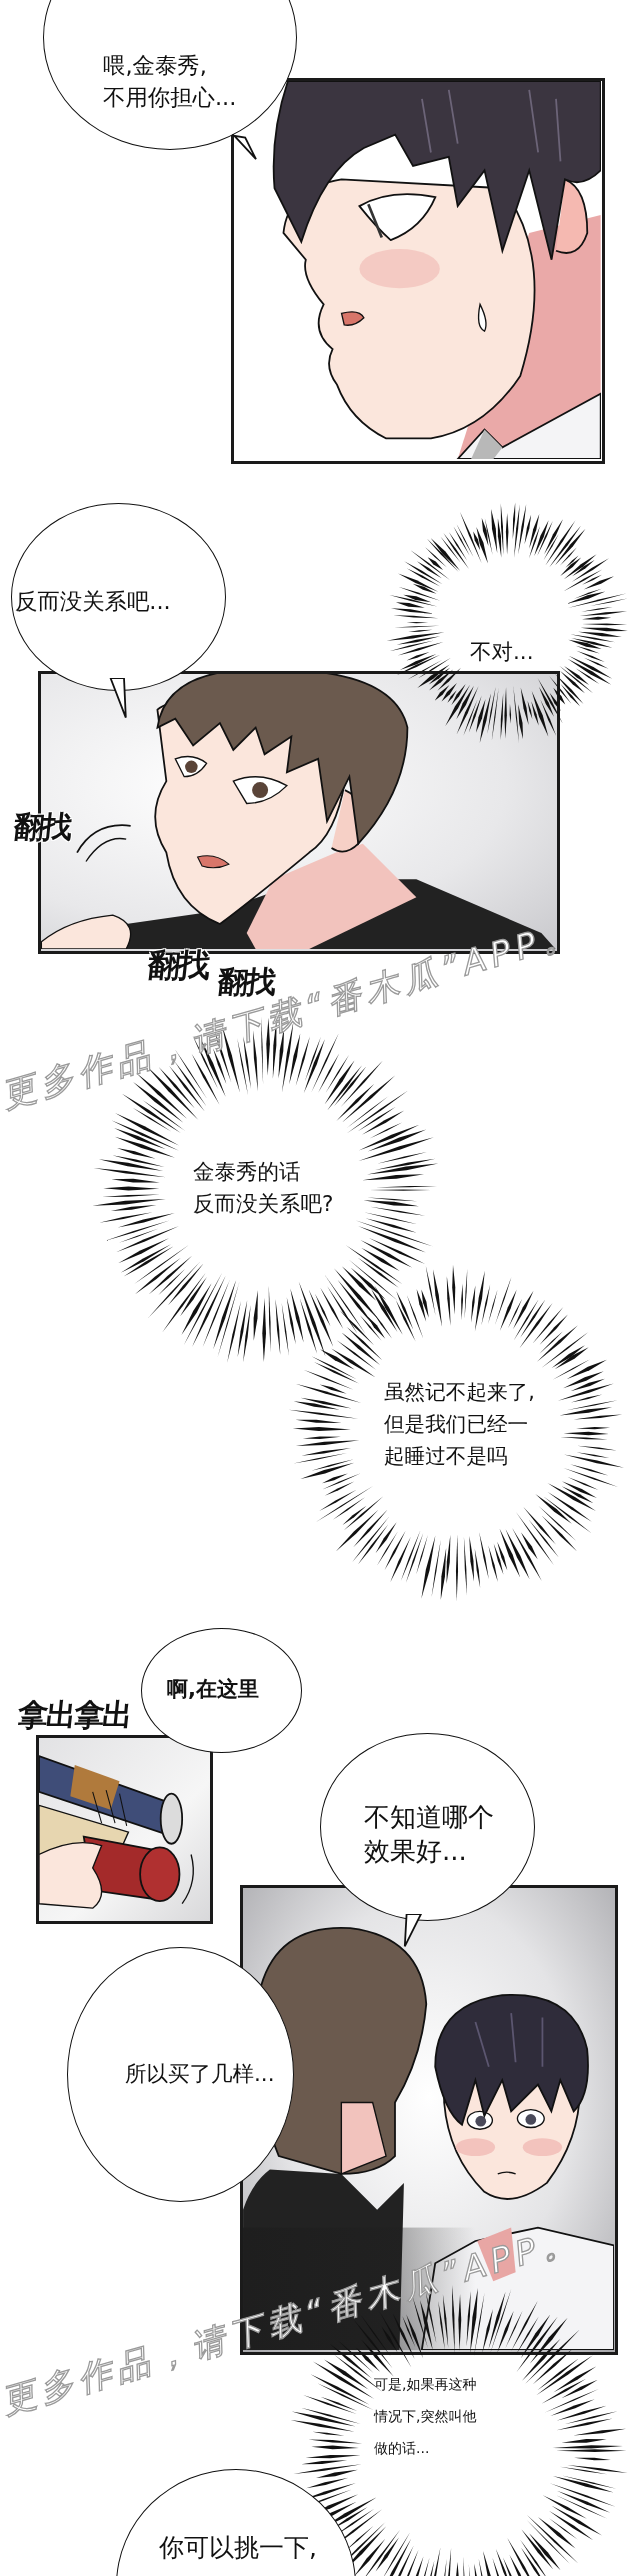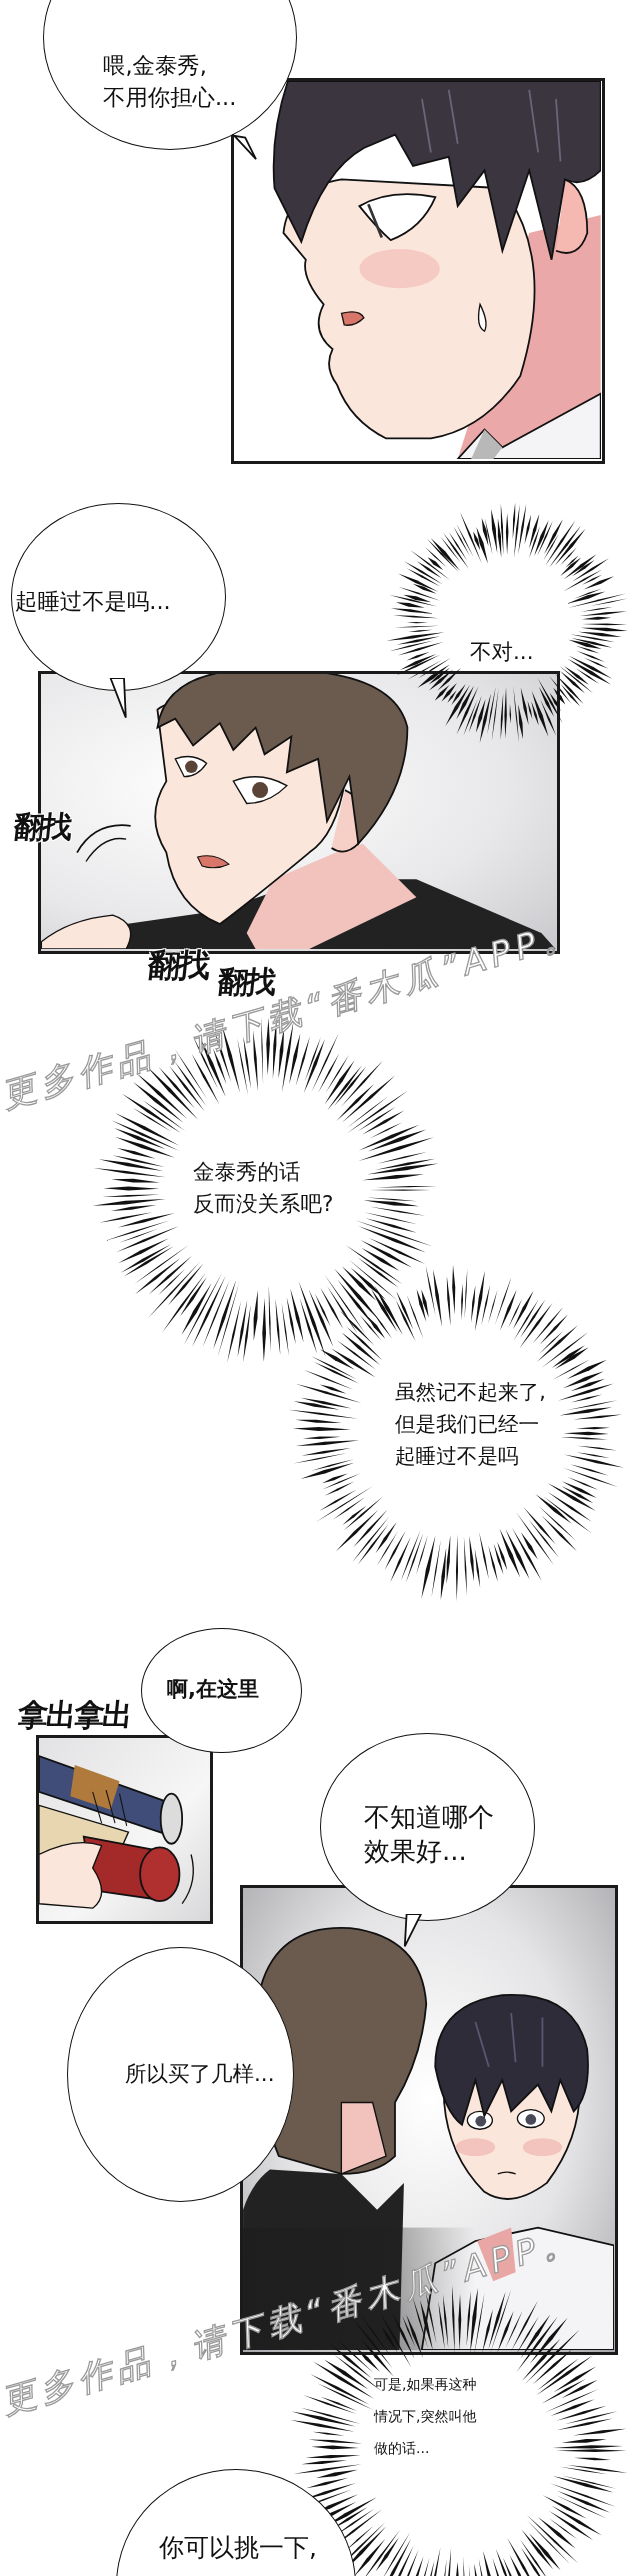--- a/index.html
+++ b/index.html
@@ -203,21 +203,21 @@
 
     <path d="M40 200 Q60 165 100 170" stroke="#111" stroke-width="2" fill="none"></path>
     <path d="M50 210 Q70 180 95 185" stroke="#111" stroke-width="1.5" fill="none"></path>
   </svg>
 </div>
 
 <div class="bubble" style="left:10.7px; top:503px; width:215px; height:188px;"></div>
 <svg class="tail" style="left:106px; top:678px; width:27px; height:45px; z-index:6;" width="27" height="45" viewBox="0 0 30 50">
   <path d="M5 0 L22 44 L20 0 Z" fill="#fff" stroke="#111" stroke-width="2"></path>
 </svg>
-<div class="bubble-text" style="left:15px; top:586px; font-size:22.4px;">起睡过不是吗...</div>
+<div class="bubble-text" style="left:15px; top:586px; font-size:22.4px;">反而没关系吧...</div>
 
 <div class="sfx" style="left:14.3px; top:807px; font-size:30px;">翻找</div>
 <div class="sfx" style="left:148px; top:944px; font-size:32px;">翻找</div>
 <div class="sfx" style="left:218px; top:962px; font-size:30px;">翻找</div>
 
 <div class="watermark" style="left:9px; top:1073px; transform: rotate(-16deg);">更多作品，请下载“番木瓜”APP。</div>
 
 <div class="burst" style="left:87px; top:1011px; width:358px; height:358px;">
   <svg width="358" height="358" class="burst-lines" viewBox="0 0 400 400">
       <path d="M315.6903681155392 200.03030623524202 L353.4141857999255 200.70306904327202 L384.2794432655752 200.04827382131154 L353.41453309619243 199.37730777188847 Z" fill="#111"></path>
@@ -462,21 +462,21 @@
       <path d="M311.9138530950666 146.57746638256458 L337.67272368263804 138.19799601520918 L357.2767429514148 127.7893929344427 L336.0541613494783 134.2900559569859 Z" fill="#111"></path>
       <path d="M320.18736647408736 149.9249343023118 L341.9911753962638 144.04761151289858 L358.68703693290547 136.0627114267329 L340.7331950566108 140.55381192858823 Z" fill="#111"></path>
       <path d="M306.13915256490566 160.6913958722192 L340.9871932665041 151.68249494908636 L368.60313873070197 141.4087927197979 L340.00149664568306 148.4894333276886 Z" fill="#111"></path>
       <path d="M320.61258137636923 162.62588715265633 L340.0759803800696 158.58561082374536 L355.57170351160204 153.6158775449483 L339.6042167214249 156.75515291308847 Z" fill="#111"></path>
       <path d="M315.66522373961175 171.37626195861935 L347.2116757213674 165.81954458384243 L372.810058049786 160.18849340092106 L346.9780894990477 164.6264339199282 Z" fill="#111"></path>
       <path d="M307.8454563123976 177.2053645101323 L340.449832878047 173.97104058438003 L366.5926318113719 167.94150393279966 L339.86297279561995 170.24944180081872 Z" fill="#111"></path>
       <path d="M323.5025735584842 181.72660224994337 L353.5005564794417 179.95111090659555 L377.79850144752834 176.11822082128919 L353.23011131547526 177.3328740217716 Z" fill="#111"></path>
       <path d="M326.3327730354727 191.6499433024692 L347.3309705374382 192.3700967485861 L364.45311073199605 190.6775638296176 L347.26694699968283 189.86017243621558 Z" fill="#111"></path>
     </svg>
 </div>
-<div class="burst-text" style="left:395px; top:1376px; font-size:20.6px; line-height:32px;">虽然记不起来了,
+<div class="burst-text" style="left:384px; top:1376px; font-size:20.6px; line-height:32px;">虽然记不起来了,
 但是我们已经一
 起睡过不是吗</div>
 
 <div class="panel" style="left:36px; top:1735px; width:177px; height:189px; background: linear-gradient(135deg,#e2e2e4,#f6f6f6 60%,#d8d8da);">
   <svg width="170" height="182" viewBox="0 0 190 203">
     <path d="M0 20 L140 70 Q160 80 150 110 L0 60 Z" fill="#3f4d78" stroke="#111" stroke-width="2"></path>
     <path d="M40 30 L90 48 L80 80 L35 65 Z" fill="#b07a3c"></path>
     <ellipse cx="148" cy="90" rx="12" ry="28" fill="#dcdcdc" stroke="#111" stroke-width="2"></ellipse>
     <path d="M0 75 L100 105 L80 150 L0 140 Z" fill="#e7d6b0" stroke="#111" stroke-width="1.5"></path>
     <path d="M50 110 L130 125 Q150 150 130 180 L60 170 Z" fill="#a42a2a" stroke="#111" stroke-width="2"></path>

